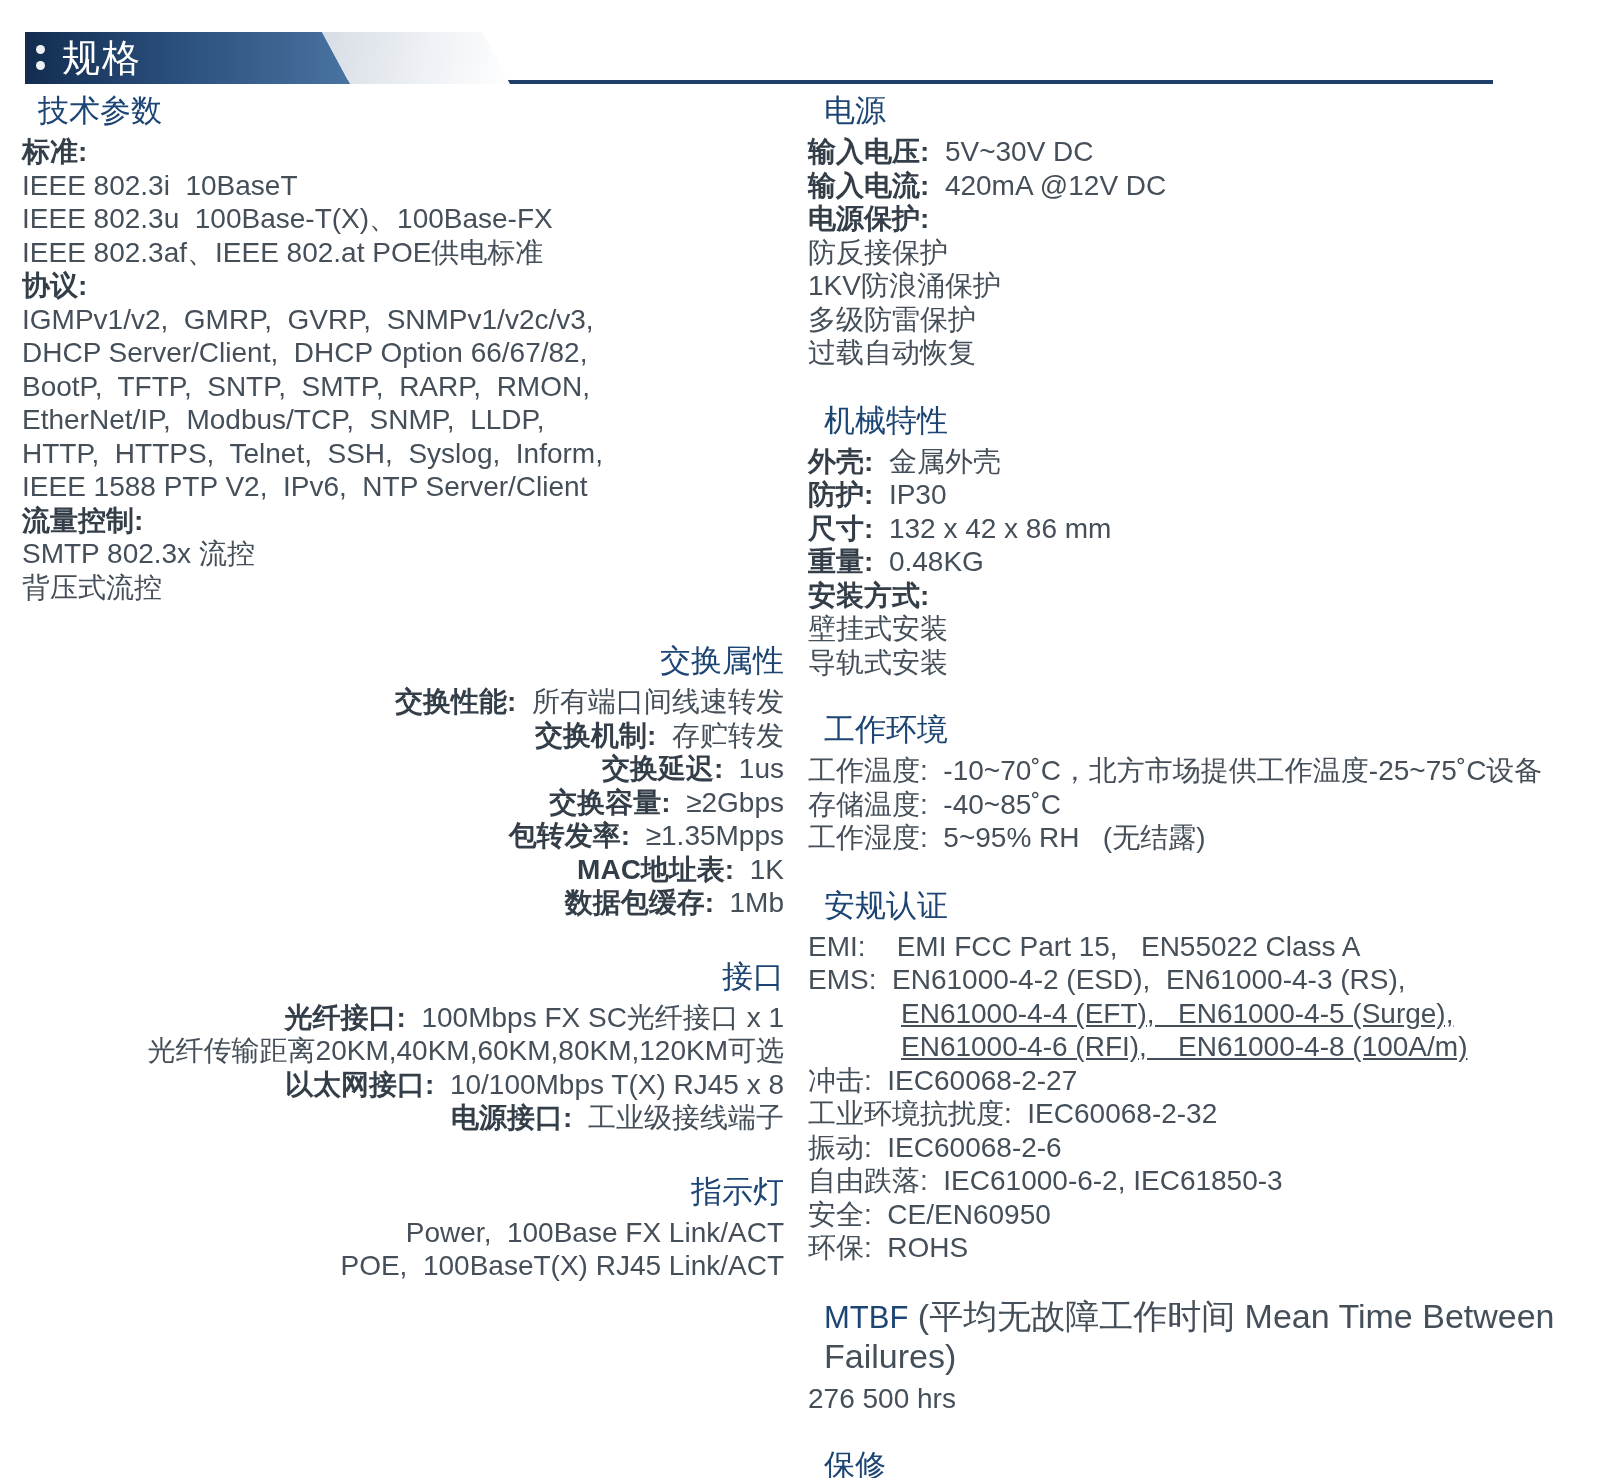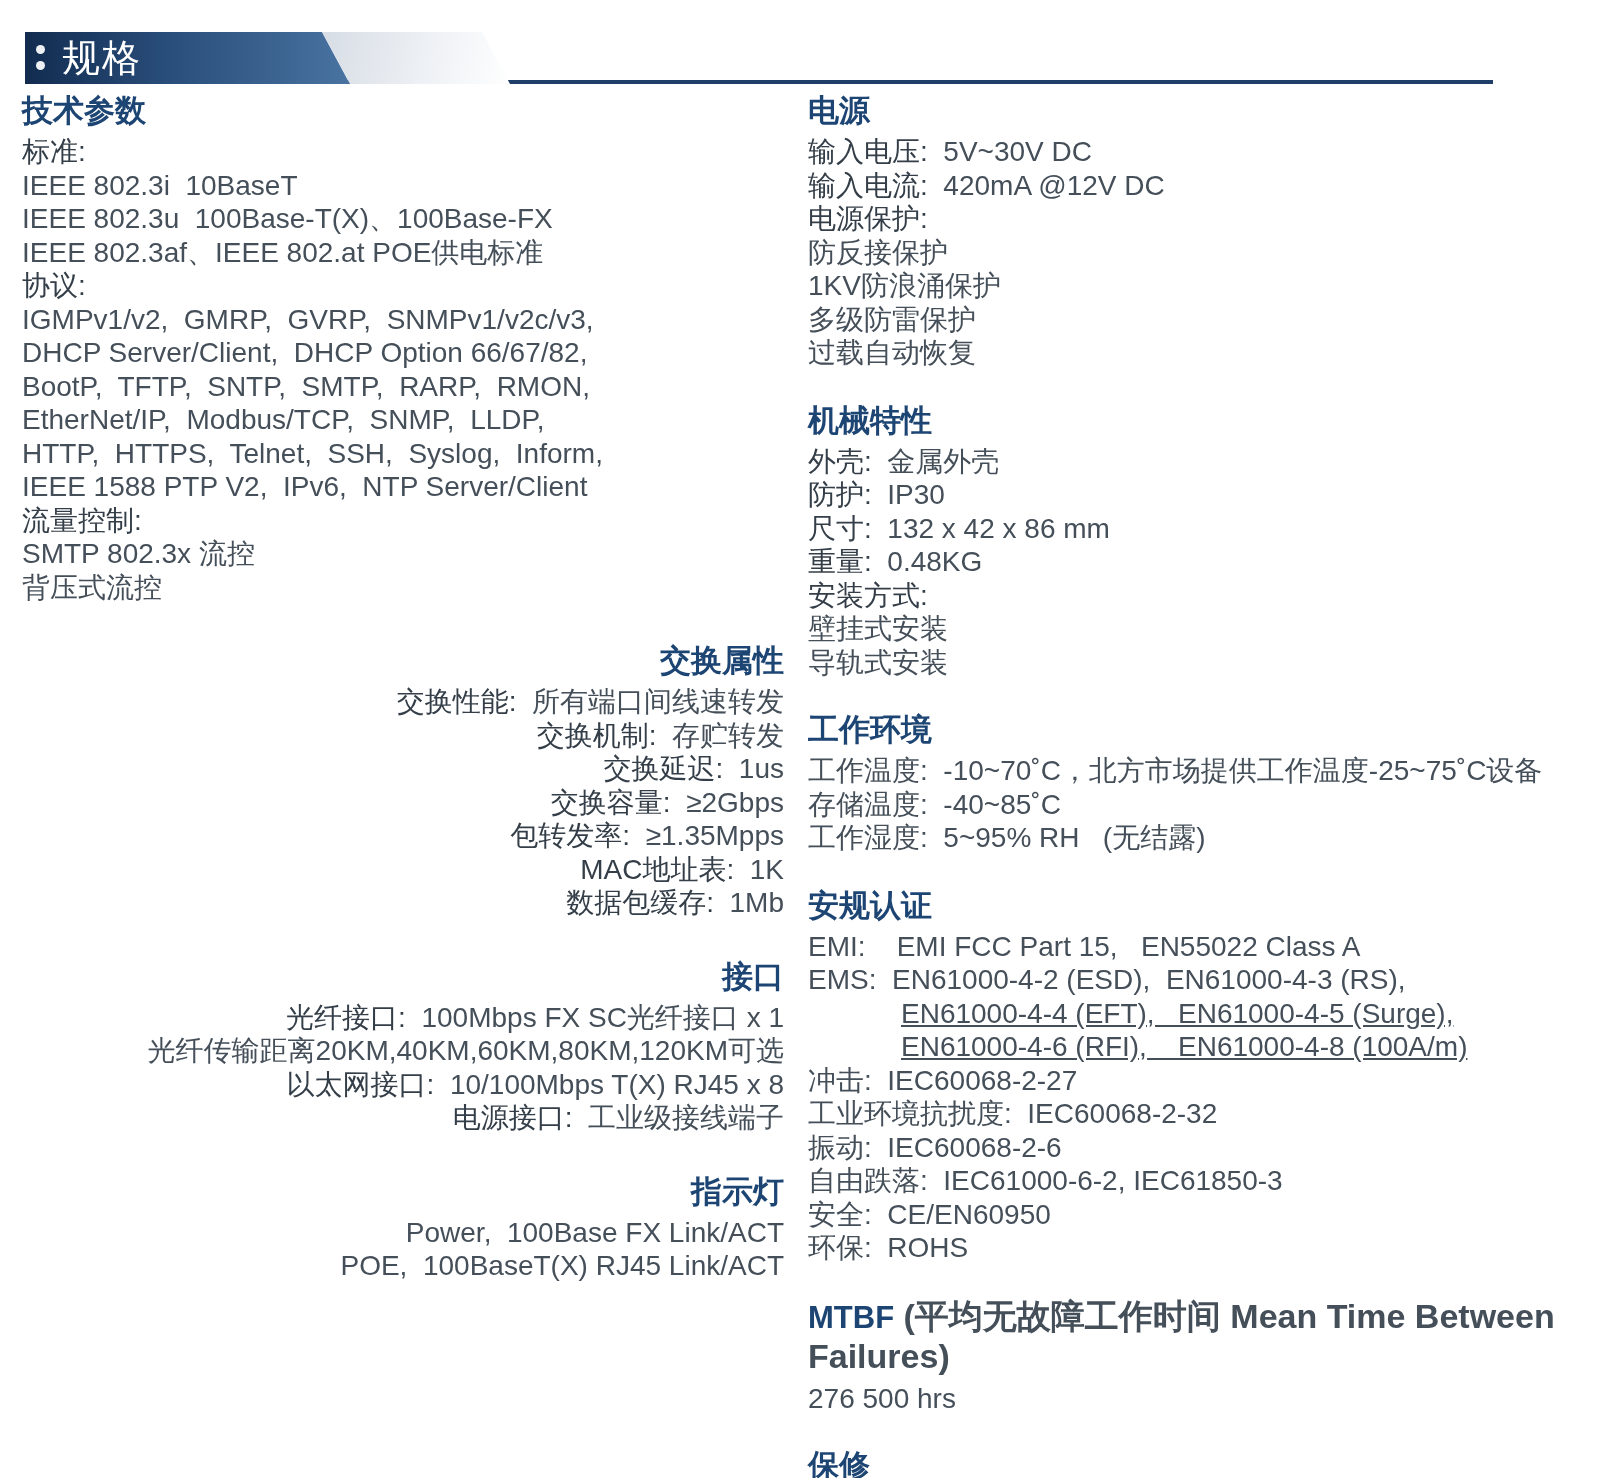--- a/index.html
+++ b/index.html
@@ -44,30 +44,30 @@
   
   .col{position:absolute;top:92px;}
   .col-left{left:22px;width:762px;}
   .col-right{left:808px;width:786px;}
 
   .spec-section{margin:0;}
   .col-left  .spec-section + .spec-section{margin-top:38px;text-align:right;}
   .col-right .spec-section + .spec-section{margin-top:32px;}
 
   .sec-heading{
-    font-size:31px;line-height:38px;margin:0 0 5px 0;
-    color:var(--heading-blue);font-weight:700;white-space:pre-wrap;
+    font-size:31px;line-height:38px;margin:0 0 5px 16px;
+    color:var(--heading-blue);font-weight:400;white-space:pre-wrap;
   }
   .heading-note{font-size:34px;color:var(--body-text);}
 
   .line{
     font-size:28px;line-height:33.5px;
     white-space:pre-wrap;color:var(--body-text);
   }
-  .line .b{font-weight:400;color:var(--label-text);}
+  .line .b{font-weight:700;color:var(--label-text);}
   .line.indent{padding-left:93px;text-decoration:underline;}
 </style>
 </head>
 <body>
 
 <div class="page">
 
   <header class="specs-header">
     <div class="bar-underline"></div>
     <div class="bar-blue"></div>

